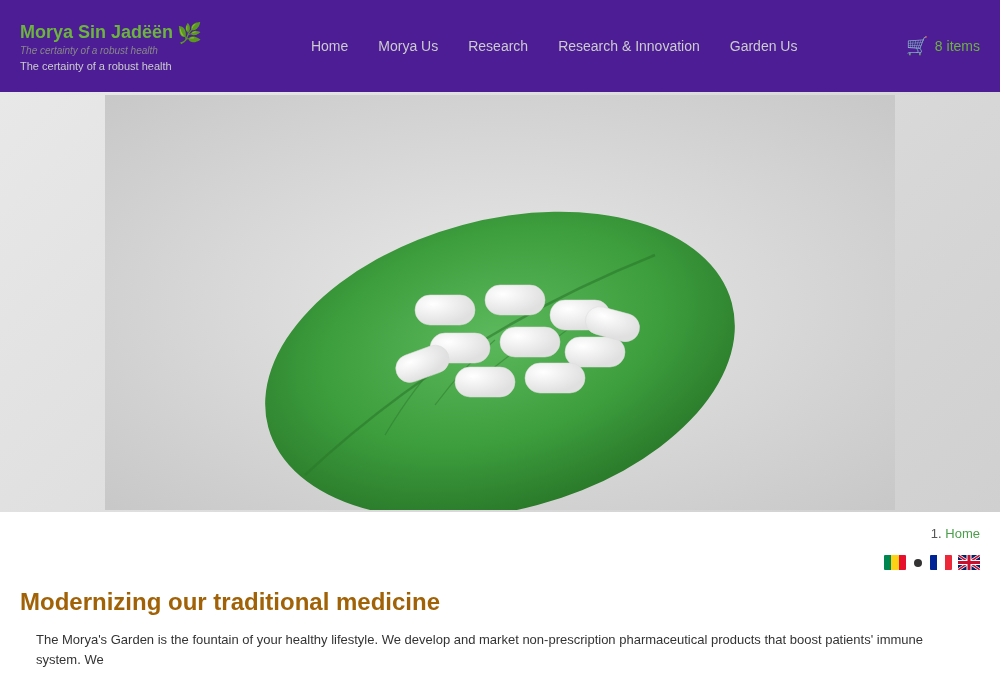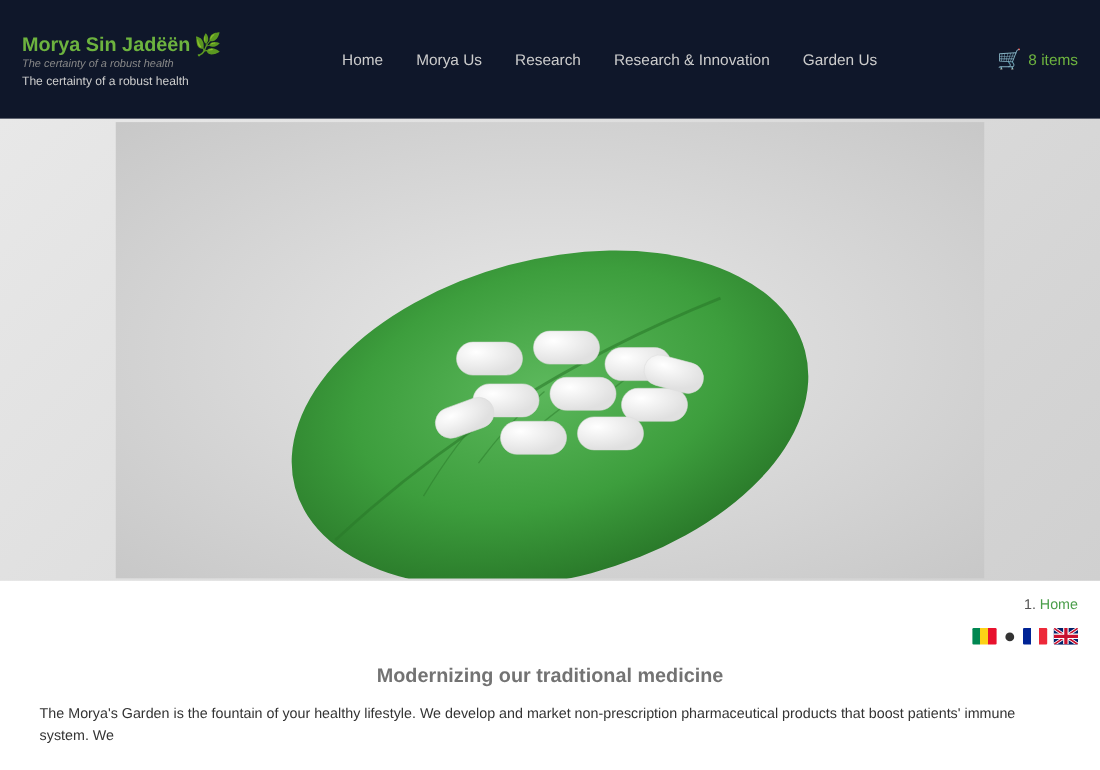--- a/index.html
+++ b/index.html
@@ -1,24 +1,24 @@
 <!DOCTYPE html>
 <html><head>
   <meta charset="utf-8">
   <style>
     * { margin: 0; padding: 0; box-sizing: border-box; }
     body { font-family: Arial, sans-serif; background: #fff; width: 1000px; height: 700px; overflow: hidden; }
 
     
     header {
-      background: #0f172a;
+      background: #4c1d95;
       display: flex;
       align-items: center;
       padding: 8px 20px;
-      height: 108px;
+      height: 92px;
       justify-content: space-between;
     }
 
     .logo-area {
       display: flex;
       flex-direction: column;
       align-items: flex-start;
     }
 
     .logo-name {
@@ -123,23 +123,23 @@
       width: 8px;
       height: 8px;
       border-radius: 50%;
       background: #333;
       display: inline-block;
       margin: 0 2px;
     }
 
     
     .section-title {
-      text-align: center;
-      color: #737373;
-      font-size: 18px;
+      text-align: left;
+      color: #a16207;
+      font-size: 24px;
       font-weight: bold;
       padding: 10px 20px 8px;
     }
 
     
     .section-text {
       padding: 6px 36px;
       font-size: 13px;
       color: #333;
       line-height: 1.5;

